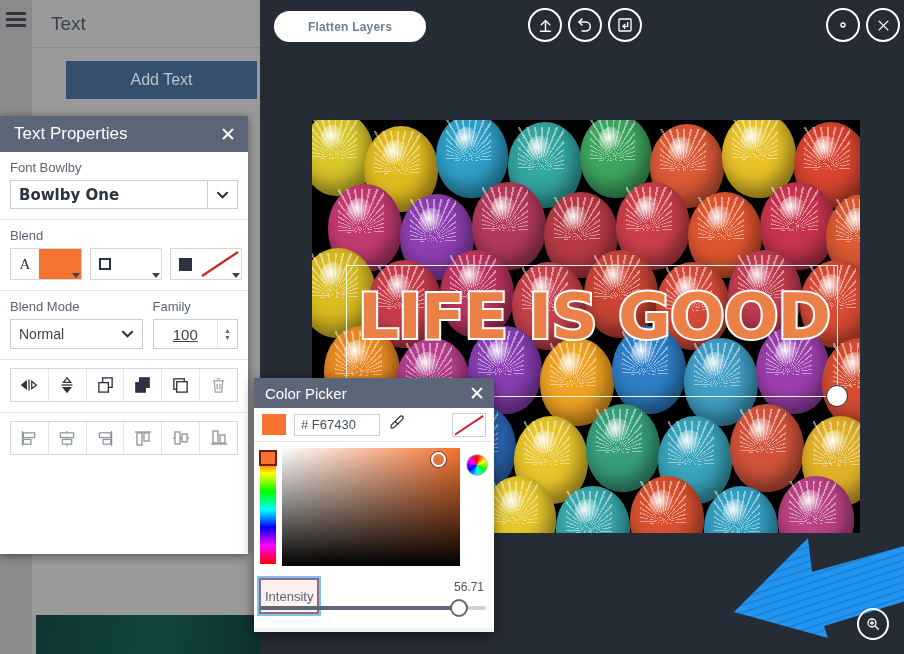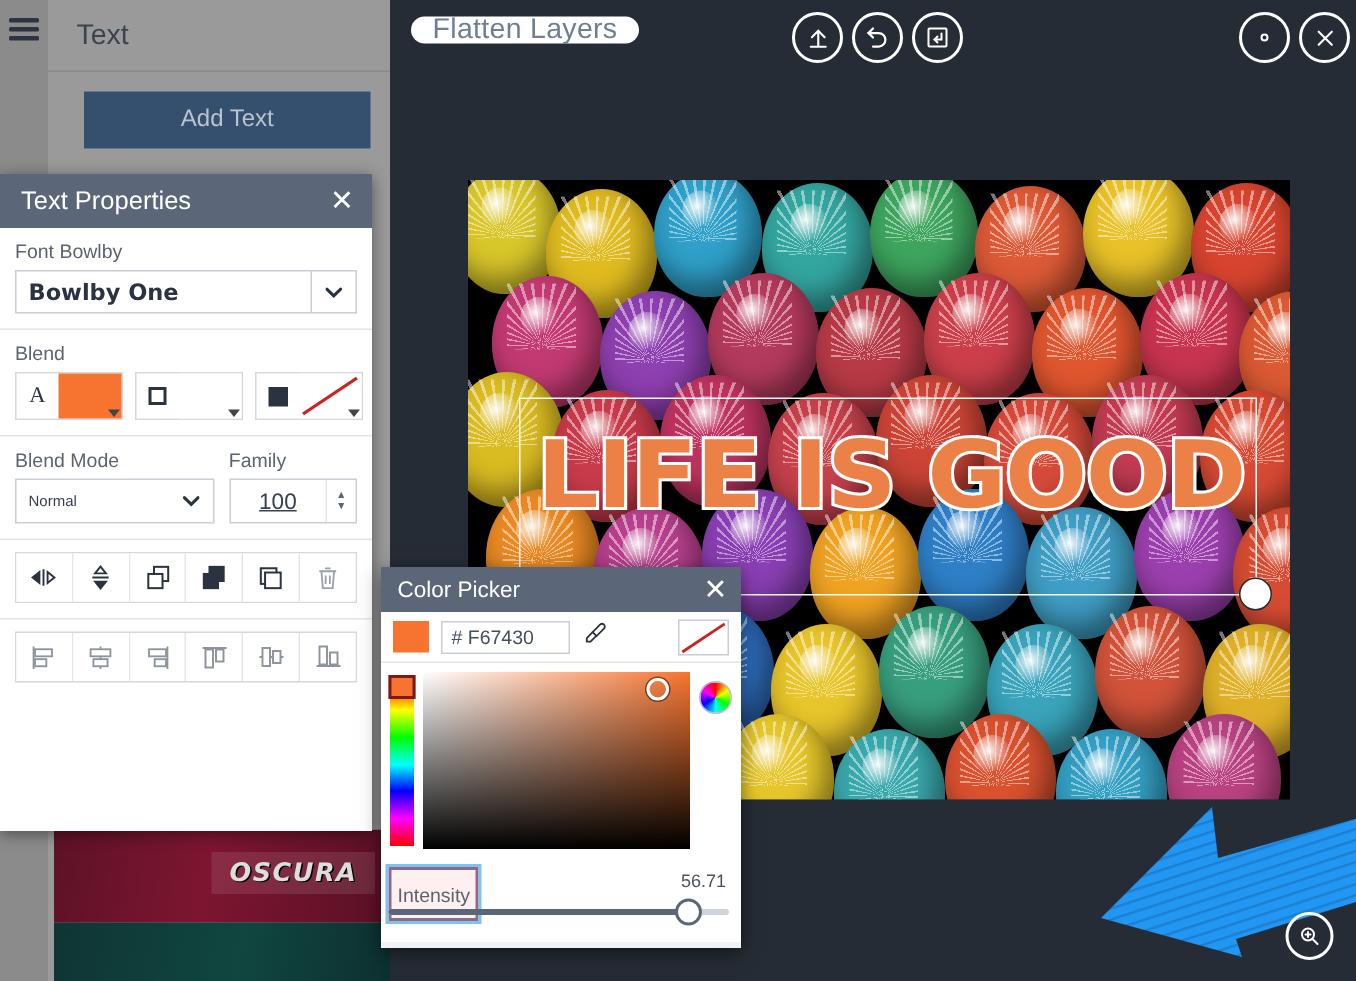--- a/index.html
+++ b/index.html
@@ -15,25 +15,26 @@
   .editor-area {
     position: absolute; left: 260px; top: 0; width: 644px; height: 654px;
     background: #262c35;
   }
   .top-toolbar {
     position: absolute; left: 0; top: 0; width: 644px; height: 53px;
     background: #262c35;
   }
   .flatten-btn {
     position: absolute; left: 14px; top: 11px;
-    width: 152px; height: 18px; border-radius: 16px;
+    width: 152px; height: 31px; border-radius: 16px;
     background: #ffffff; border: none;
-    color: #6f7f93; font-size: 19px; letter-spacing: .2px;
+    color: #6f7f93; font-size: 12px; letter-spacing: .2px;
     display: flex; align-items: center; justify-content: center;
     cursor: pointer;
+    font-weight: bold;
   }
   .circ-btn {
     position: absolute; top: 8px;
     width: 34px; height: 34px; border-radius: 50%;
     border: 2px solid #ffffff; background: transparent;
     display: flex; align-items: center; justify-content: center;
     cursor: pointer;
   }
   .circ-btn svg { display: block; }
   .cb-upload { left: 268px; }
@@ -106,21 +107,21 @@
   .hamburger { position: absolute; left: 6px; top: 12px; width: 20px; height: 15px; cursor: pointer; }
   .hamburger i { display: block; height: 3px; background: #2d3440; margin-bottom: 3px; border-radius: 1px; }
   .left-panel-head {
     position: absolute; left: 32px; top: 0; width: 228px; height: 48px;
     background: #9a9a9a; border-bottom: 1px solid #8a8a8a;
     display: flex; align-items: center; padding-left: 19px;
     color: #3b434f; font-size: 19px;
   }
   .left-panel-body { position: absolute; left: 32px; top: 48px; width: 228px; height: 606px; background: #9a9a9a; }
   .add-text-btn {
-    position: absolute; left: 24px; top: 13px; width: 191px; height: 38px;
+    position: absolute; left: 34px; top: 13px; width: 191px; height: 38px;
     background: #35506f; color: #b9c3cf; border: none;
     font-size: 16px; cursor: pointer;
   }
   .thumb-strip { position: absolute; left: 32px; top: 553px; width: 228px; height: 101px; overflow: hidden; }
   .thumb-a { position: absolute; left: 4px; top: 0; width: 224px; height: 62px;
     background: linear-gradient(100deg,#5d1226 0%,#7d1530 45%,#5a1126 100%); }
   .thumb-b { position: absolute; left: 4px; top: 62px; width: 224px; height: 45px;
     background: linear-gradient(100deg,#0f3535 0%,#10463f 55%,#0d3030 100%); }
   .oscura {
     position: absolute; left: 105px; top: 15px; padding: 4px 12px;
@@ -171,21 +172,21 @@
   .cg-swatch .mini-caret {
     position: absolute; right: 1px; bottom: 1px; width: 0; height: 0;
     border-left: 4px solid transparent; border-right: 4px solid transparent;
     border-top: 5px solid #444;
   }
   .bm-row { display: flex; gap: 10px; }
   .bm-col { flex: 1; }
   .bm-select {
     display: flex; height: 30px; border: 1px solid #c9ced6; background: #fff; cursor: pointer;
   }
-  .bm-select .v { flex: 1; display: flex; align-items: center; padding-left: 8px; font-size: 10px; color: #3a4250; }
+  .bm-select .v { flex: 1; display: flex; align-items: center; padding-left: 8px; font-size: 14px; color: #3a4250; }
   .bm-select .c { width: 28px; display: flex; align-items: center; justify-content: center; font-size: 11px; color: #2b3240; }
   .op-wrap { display: flex; height: 30px; border: 1px solid #c9ced6; background: #fff; }
   .op-val { flex: 1; display: flex; align-items: center; justify-content: center; font-size: 15px; color: #3a4250; text-decoration: underline; }
   .op-spin { width: 20px; border-left: 1px solid #e3e6ea; display: flex; flex-direction: column; align-items: center; justify-content: center; cursor: pointer; }
   .op-spin span { font-size: 7px; line-height: 7px; color: #5b6778; }
   .tool-row { display: flex; border: 1px solid #d4d8de; }
   .tool-cell {
     flex: 1; height: 32px; background: #fff; border-right: 1px solid #e2e5ea;
     display: flex; align-items: center; justify-content: center; cursor: pointer;
   }
@@ -384,23 +385,20 @@
           <i></i>
           <i></i>
           <i></i>
         </div>
     </div>
     <div class="left-panel-head">Text</div>
     <div class="left-panel-body">
       <button class="add-text-btn">Add Text</button>
     </div>
     <div class="thumb-strip">
-      <div class="thumb-a">
-        <div class="oscura">OSCURA</div>
-      </div>
       <div class="thumb-b"></div>
     </div>
   </div>
 
   <div class="tp-panel">
     <div class="tp-title">
       <span>Text Properties</span>
       <span class="panel-x">✕</span>
     </div>
 

